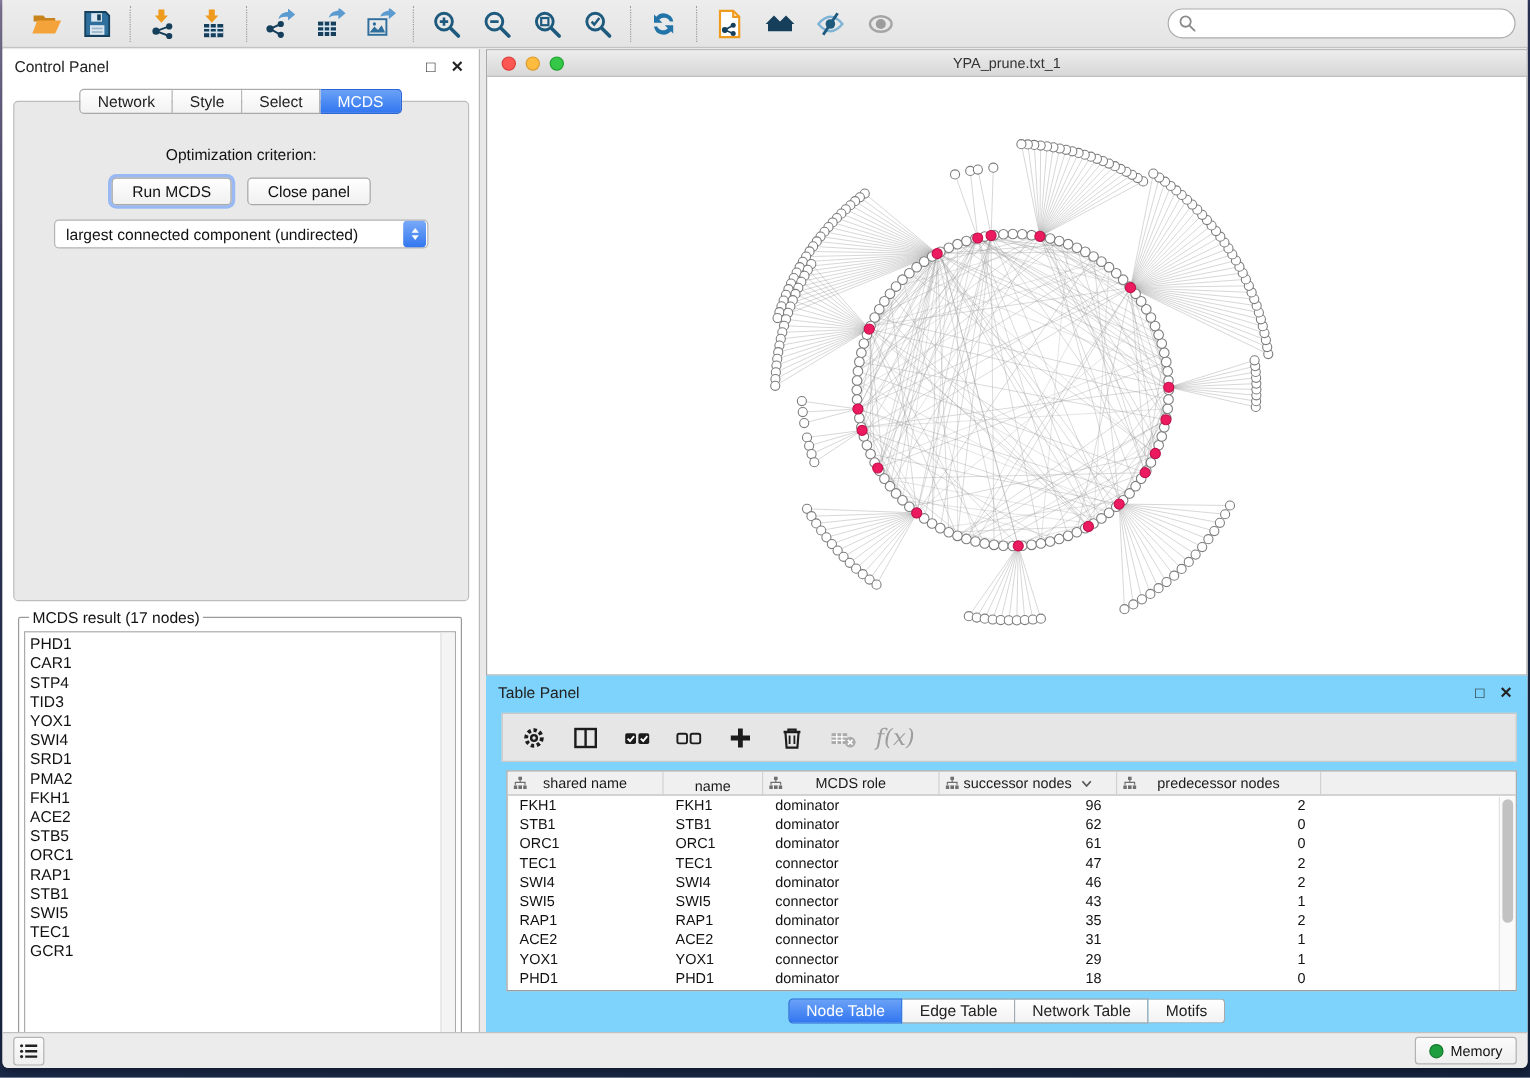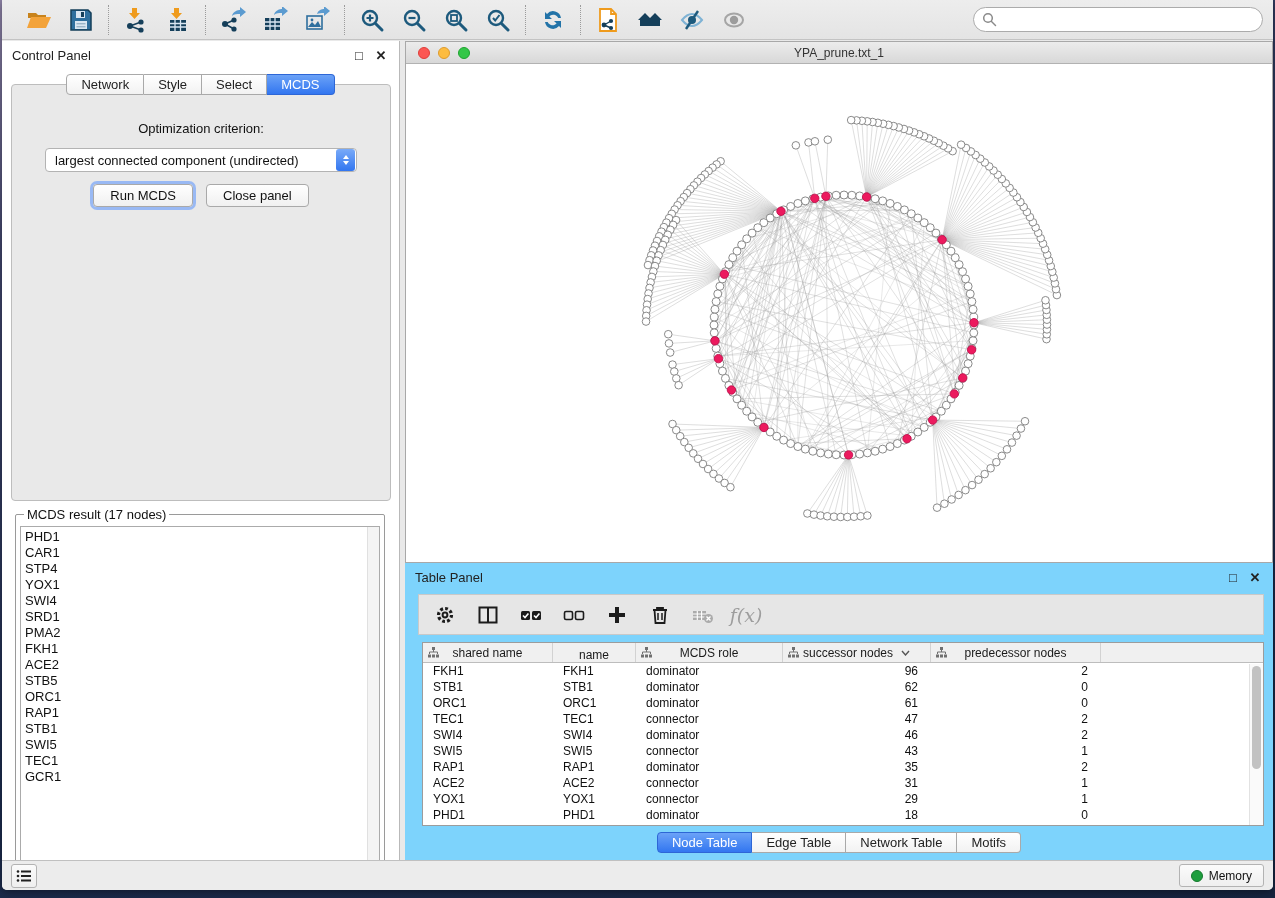--- a/index.html
+++ b/index.html
@@ -284,39 +284,40 @@
       <span class="mini-btn" style="font-weight:bold;">✕</span>
     </div>
     <div id="cp-tabs" class="seg">
         <div class="seg-btn">Network</div>
         <div class="seg-btn">Style</div>
         <div class="seg-btn">Select</div>
         <div class="seg-btn active">MCDS</div>
       </div>
     <div id="mcds-box">
       <div id="opt-label">Optimization criterion:</div>
+      <div id="mcds-buttons">
+        <button class="push-btn focused">Run MCDS</button>
+        <button class="push-btn">Close panel</button>
+      </div>
       <div id="criterion-select">
         <span class="sel-text">largest connected component (undirected)</span>
         <span class="sel-step">
             <span class="chev up"></span>
             <span class="chev down"></span>
           </span>
       </div>
-      <div id="mcds-buttons">
-        <button class="push-btn focused">Run MCDS</button>
-        <button class="push-btn">Close panel</button>
-      </div>
     </div>
     <fieldset id="mcds-result">
       <legend>MCDS result (17 nodes)</legend>
       <div id="mcds-list">
         <div id="mcds-scroll"></div>
       <div>PHD1</div>
           <div>CAR1</div>
           <div>STP4</div>
+          <div>TID3</div>
           <div>YOX1</div>
           <div>SWI4</div>
           <div>SRD1</div>
           <div>PMA2</div>
           <div>FKH1</div>
           <div>ACE2</div>
           <div>STB5</div>
           <div>ORC1</div>
           <div>RAP1</div>
           <div>STB1</div>

